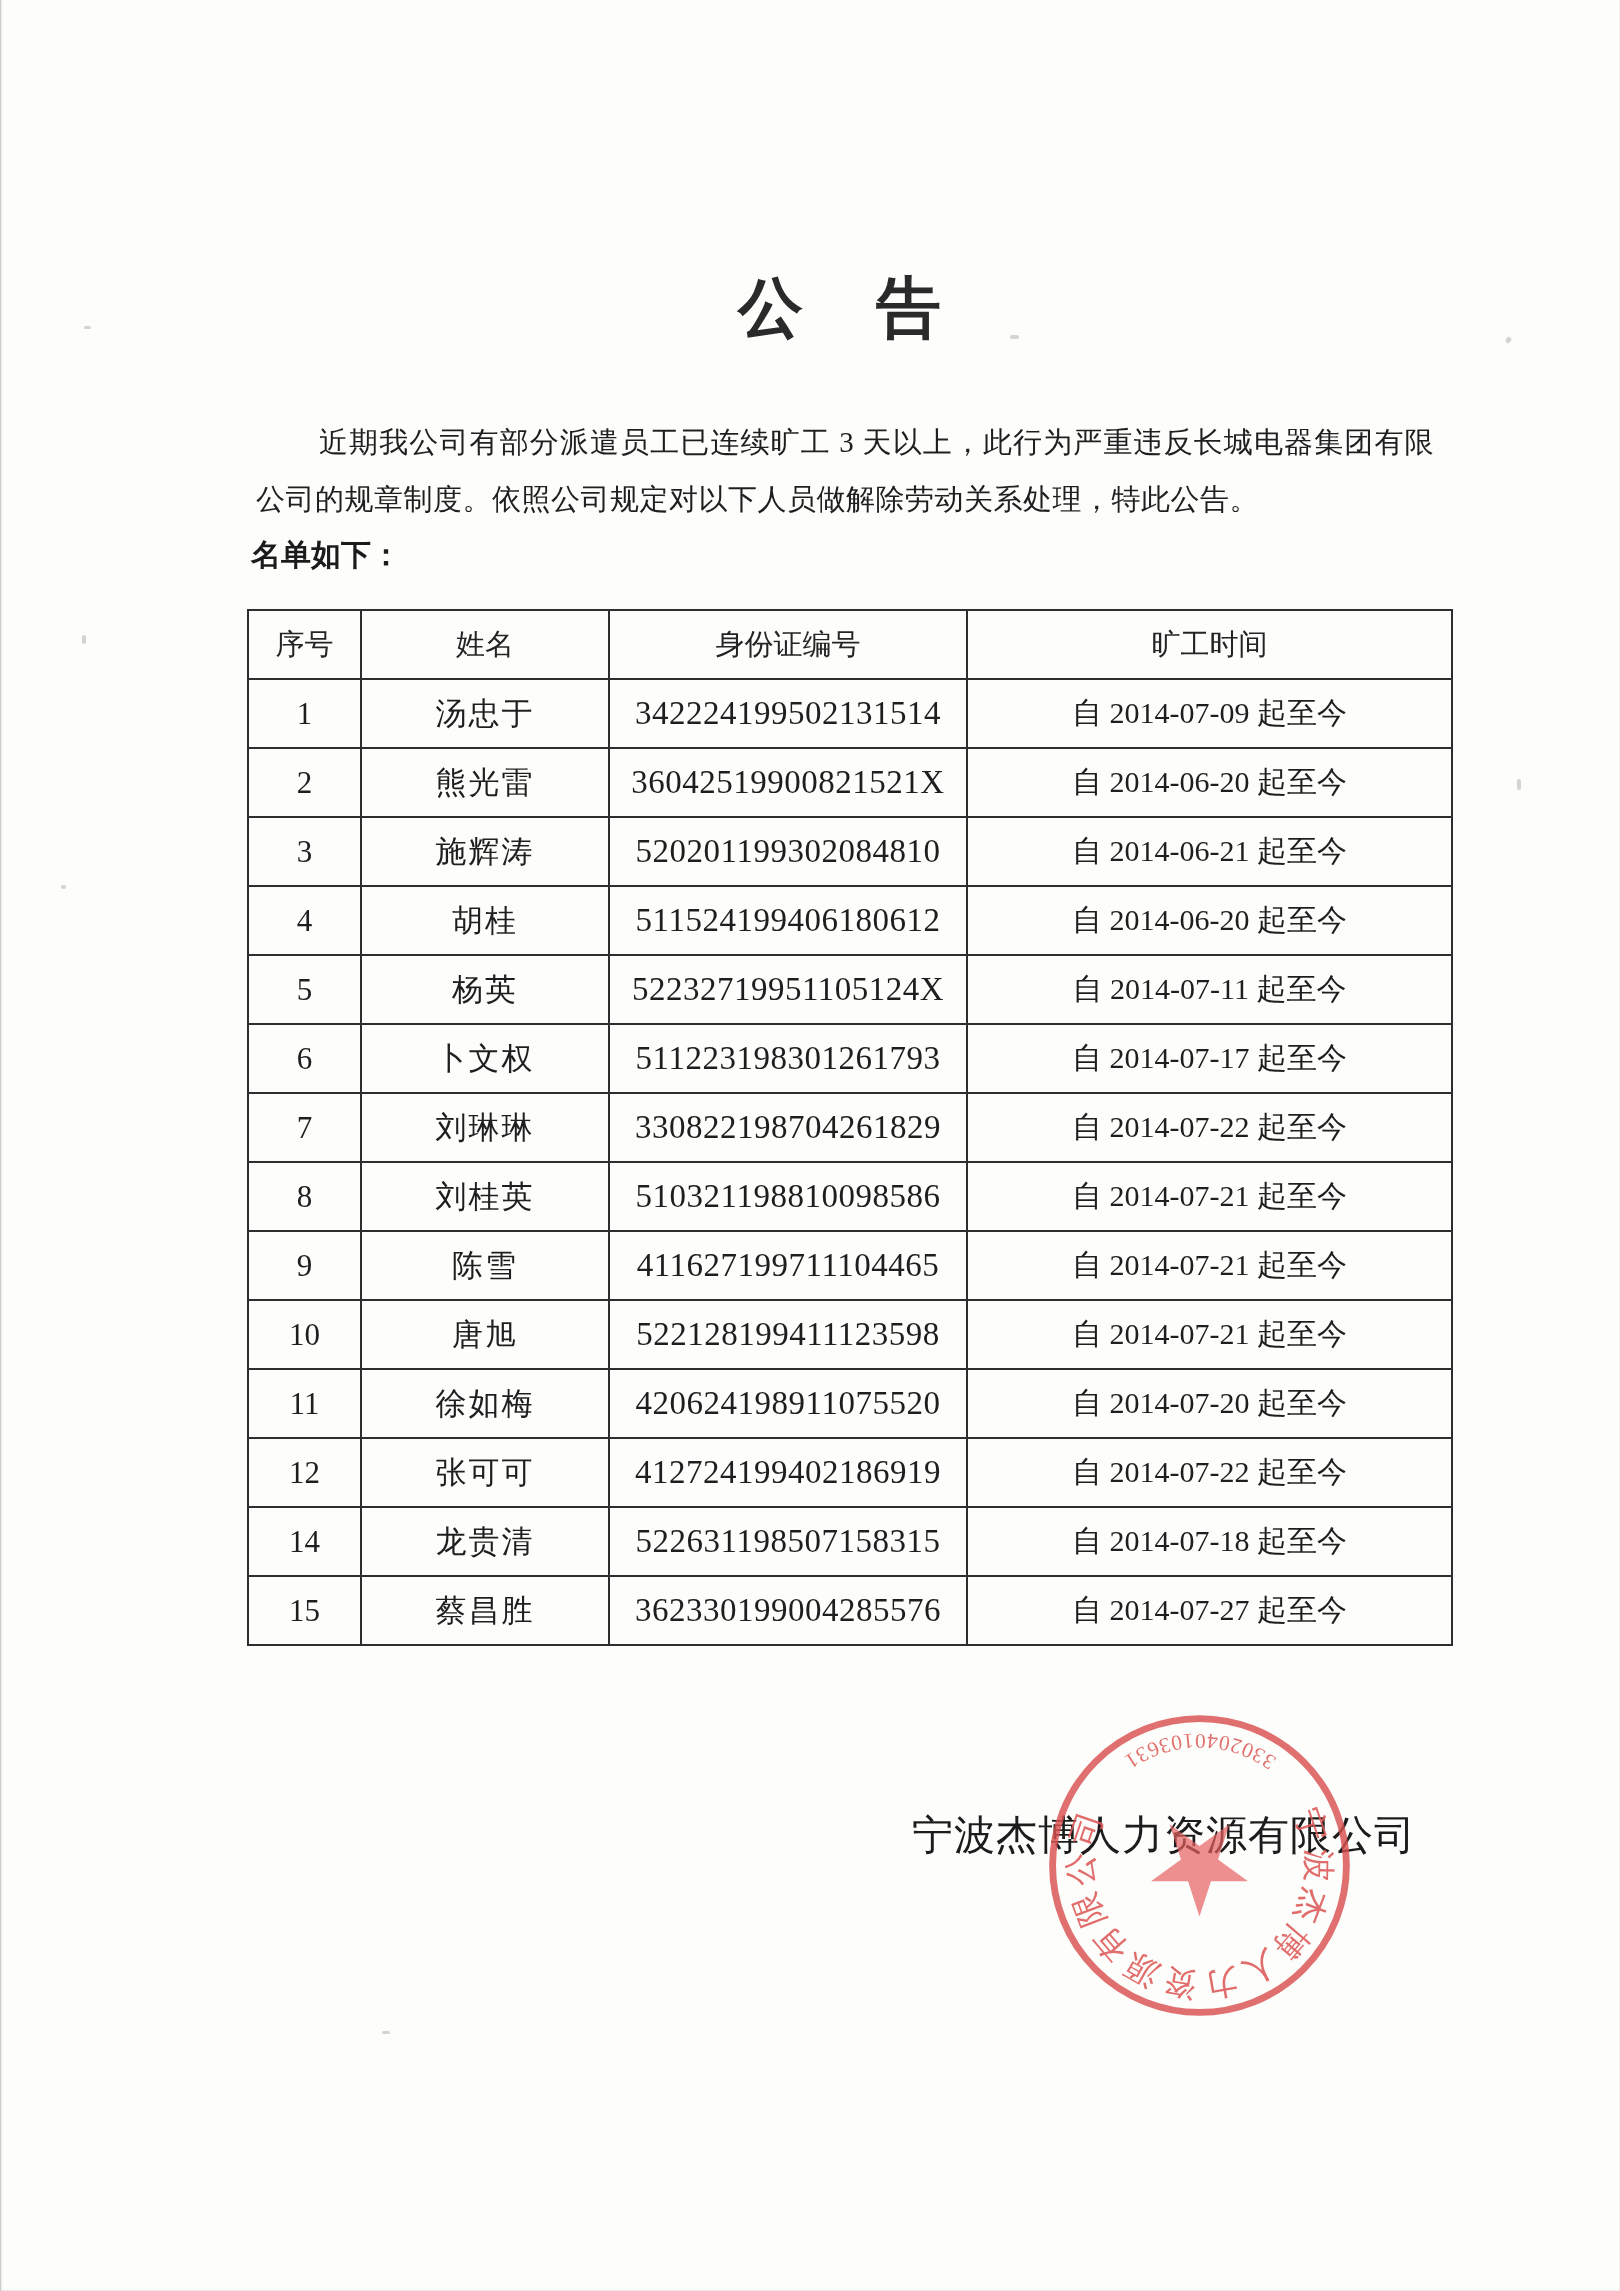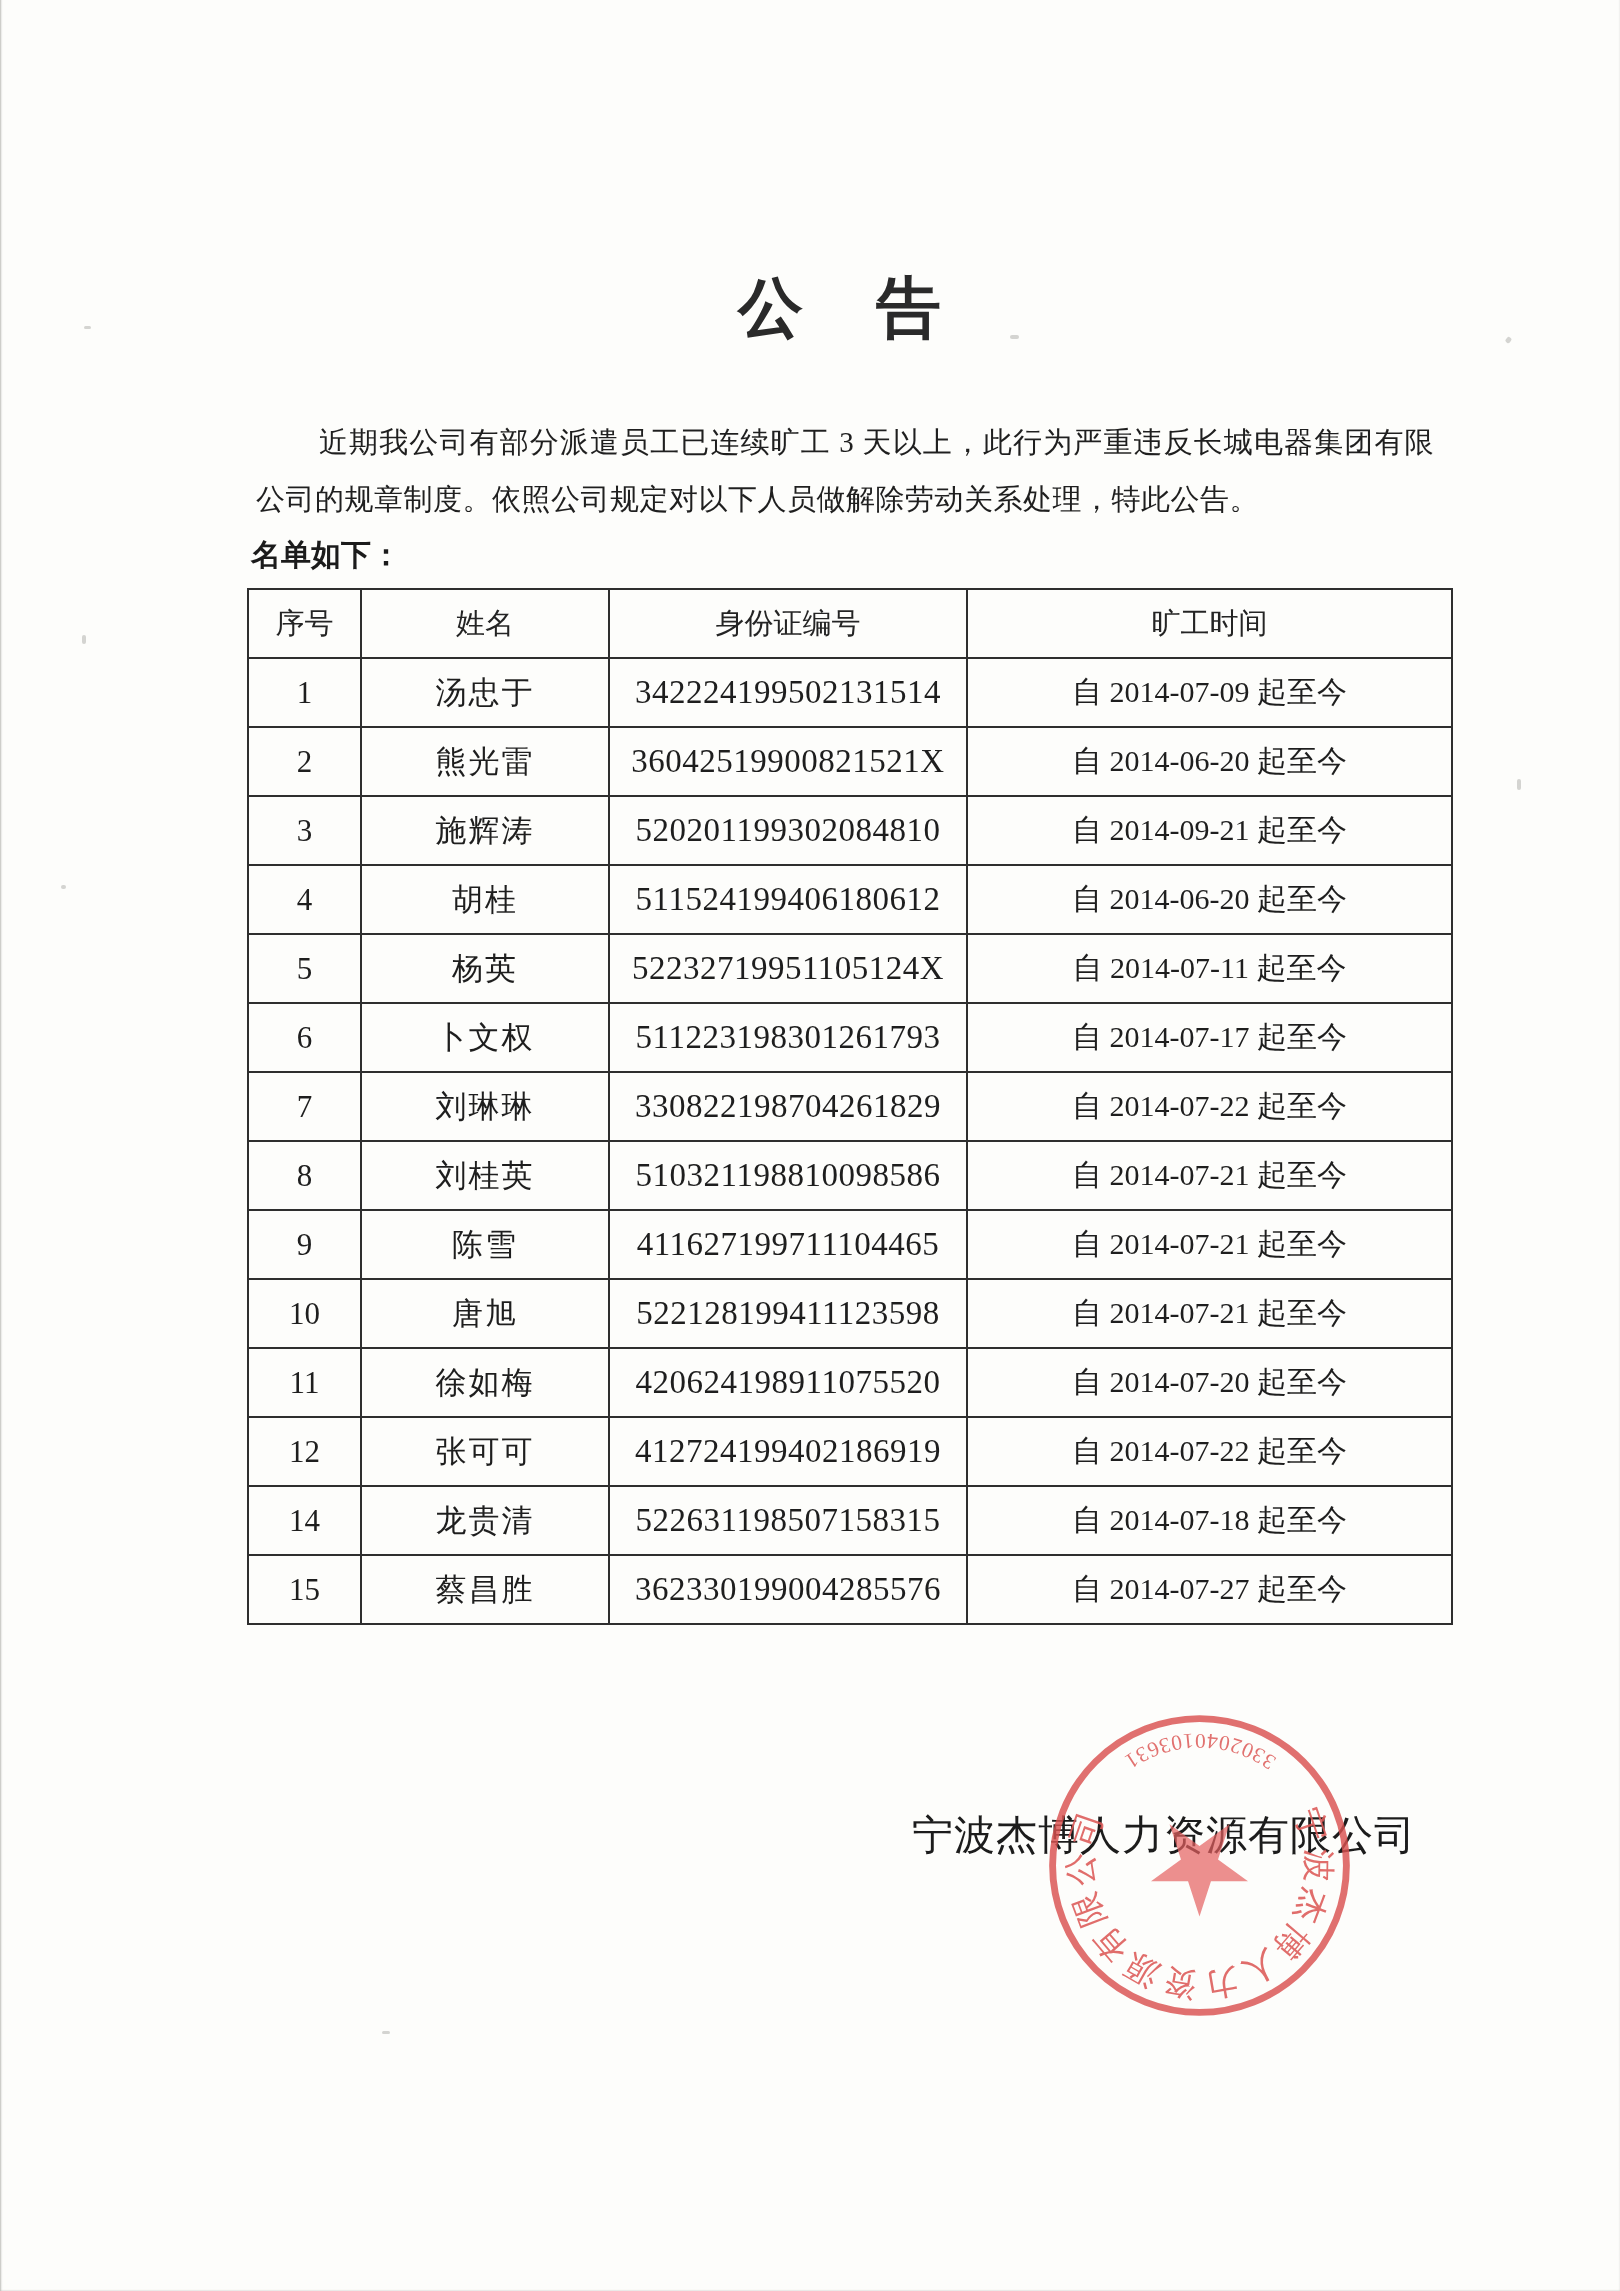--- a/index.html
+++ b/index.html
@@ -36,21 +36,21 @@
   }
   table.notice col.w0{width:113px}
   table.notice col.w1{width:248px}
   table.notice col.w2{width:358px}
   table.notice col.w3{width:485px}
   table.notice th,table.notice td{
     border:2px solid #2e2e2e;
     text-align:center;vertical-align:middle;
     padding:0;overflow:hidden;white-space:nowrap;
   }
-  table.notice{border:2.9px solid #2a2a2a;}
+  table.notice{border:2.9px solid #2a2a2a;margin-top:21px;}
   table.notice th{height:67px;font-size:29px;font-weight:normal;color:#242424;}
   table.notice td{height:67px;color:#1e1e1e;}
   td.c-seq{font-size:31px;}
   td.c-name{font-size:31px;letter-spacing:2px;}
   td.c-id{font-size:33px;letter-spacing:0.5px;}
   td.c-date{font-size:30px;}
   .sig-company{
     position:absolute;left:912px;top:1808px;
     font-size:41px;letter-spacing:1px;color:#1c1c1c;
   }
@@ -104,21 +104,21 @@
         <tr>
           <td class="c-seq">2</td>
           <td class="c-name">熊光雷</td>
           <td class="c-id">36042519900821521X</td>
           <td class="c-date">自 2014-06-20 起至今</td>
         </tr>
         <tr>
           <td class="c-seq">3</td>
           <td class="c-name">施辉涛</td>
           <td class="c-id">520201199302084810</td>
-          <td class="c-date">自 2014-09-21 起至今</td>
+          <td class="c-date">自 2014-06-21 起至今</td>
         </tr>
         <tr>
           <td class="c-seq">4</td>
           <td class="c-name">胡桂</td>
           <td class="c-id">511524199406180612</td>
           <td class="c-date">自 2014-06-20 起至今</td>
         </tr>
         <tr>
           <td class="c-seq">5</td>
           <td class="c-name">杨英</td>

